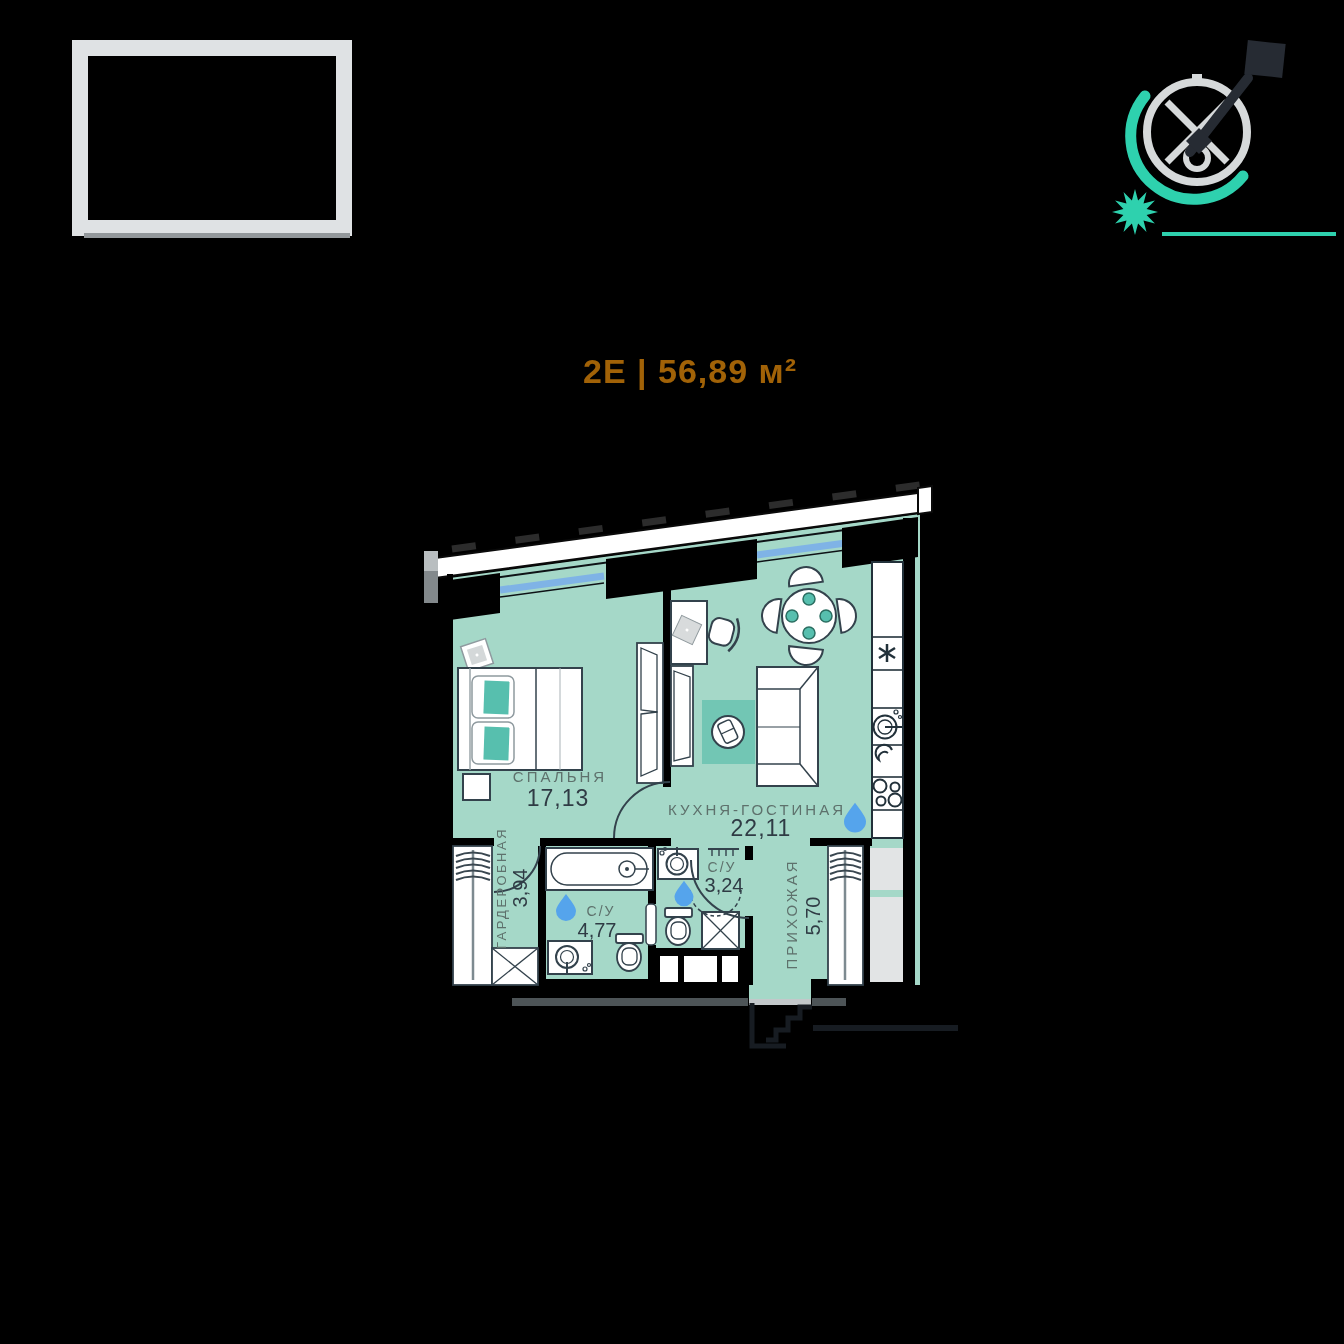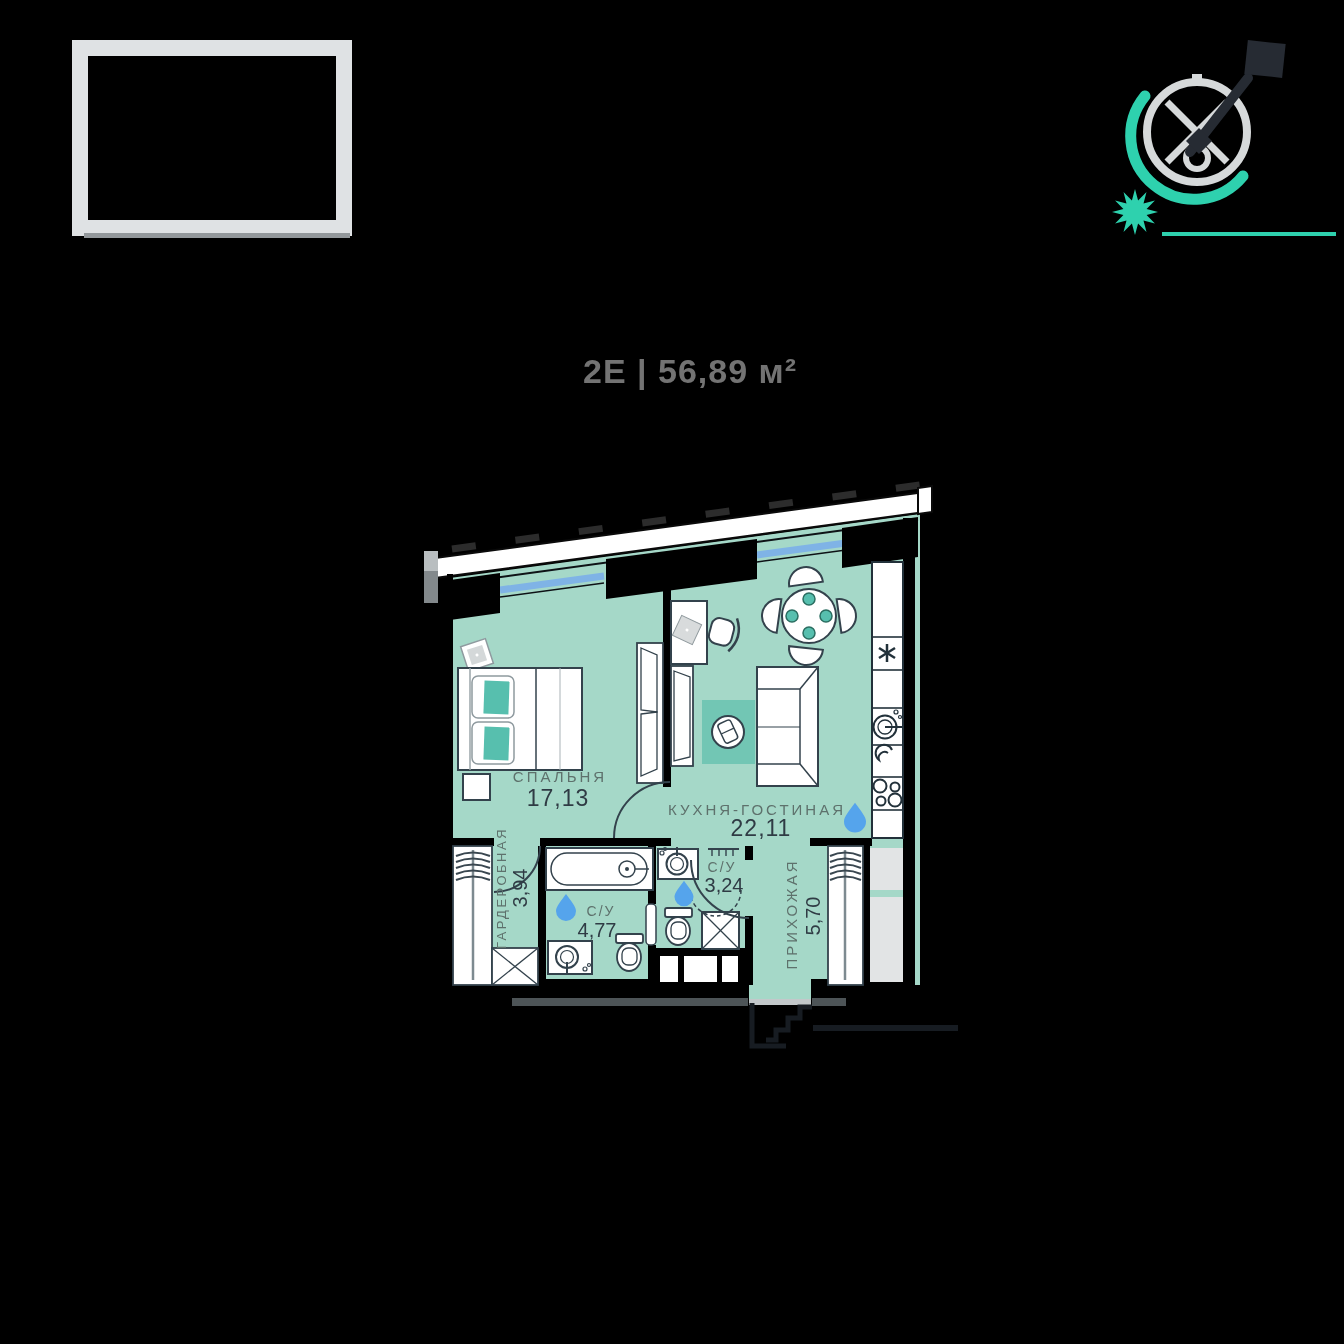--- a/index.html
+++ b/index.html
@@ -9,21 +9,21 @@
   }
   .logo-frame{
     position:absolute;left:72px;top:40px;width:248px;height:164px;
     border:16px solid #dfe2e4;background:#000;
   }
   .logo-shadow{
     position:absolute;left:84px;top:233px;width:266px;height:5px;background:#93989b;
   }
   .plan-title{
     position:absolute;left:690px;top:352px;transform:translateX(-50%);
-    color:#737373;font-size:34px;font-weight:600;letter-spacing:1px;white-space:nowrap;
+    color:#a16207;font-size:34px;font-weight:600;letter-spacing:1px;white-space:nowrap;
   }
   svg{position:absolute;left:0;top:0;font-family:"Liberation Sans", sans-serif;}
   .room-name{fill:#5e716c;font-size:15px;letter-spacing:3px;}
   .room-name-sm{fill:#5e716c;font-size:14px;letter-spacing:2px;}
   .room-name-v{fill:#5e716c;font-size:13px;letter-spacing:2.5px;}
   .room-num{fill:#2f3b44;font-size:23px;letter-spacing:1px;}
   .room-num-sm{fill:#2f3b44;font-size:20px;}
   .room-num-v{fill:#2f3b44;font-size:20px;}
   text{text-anchor:middle;}
 </style>

